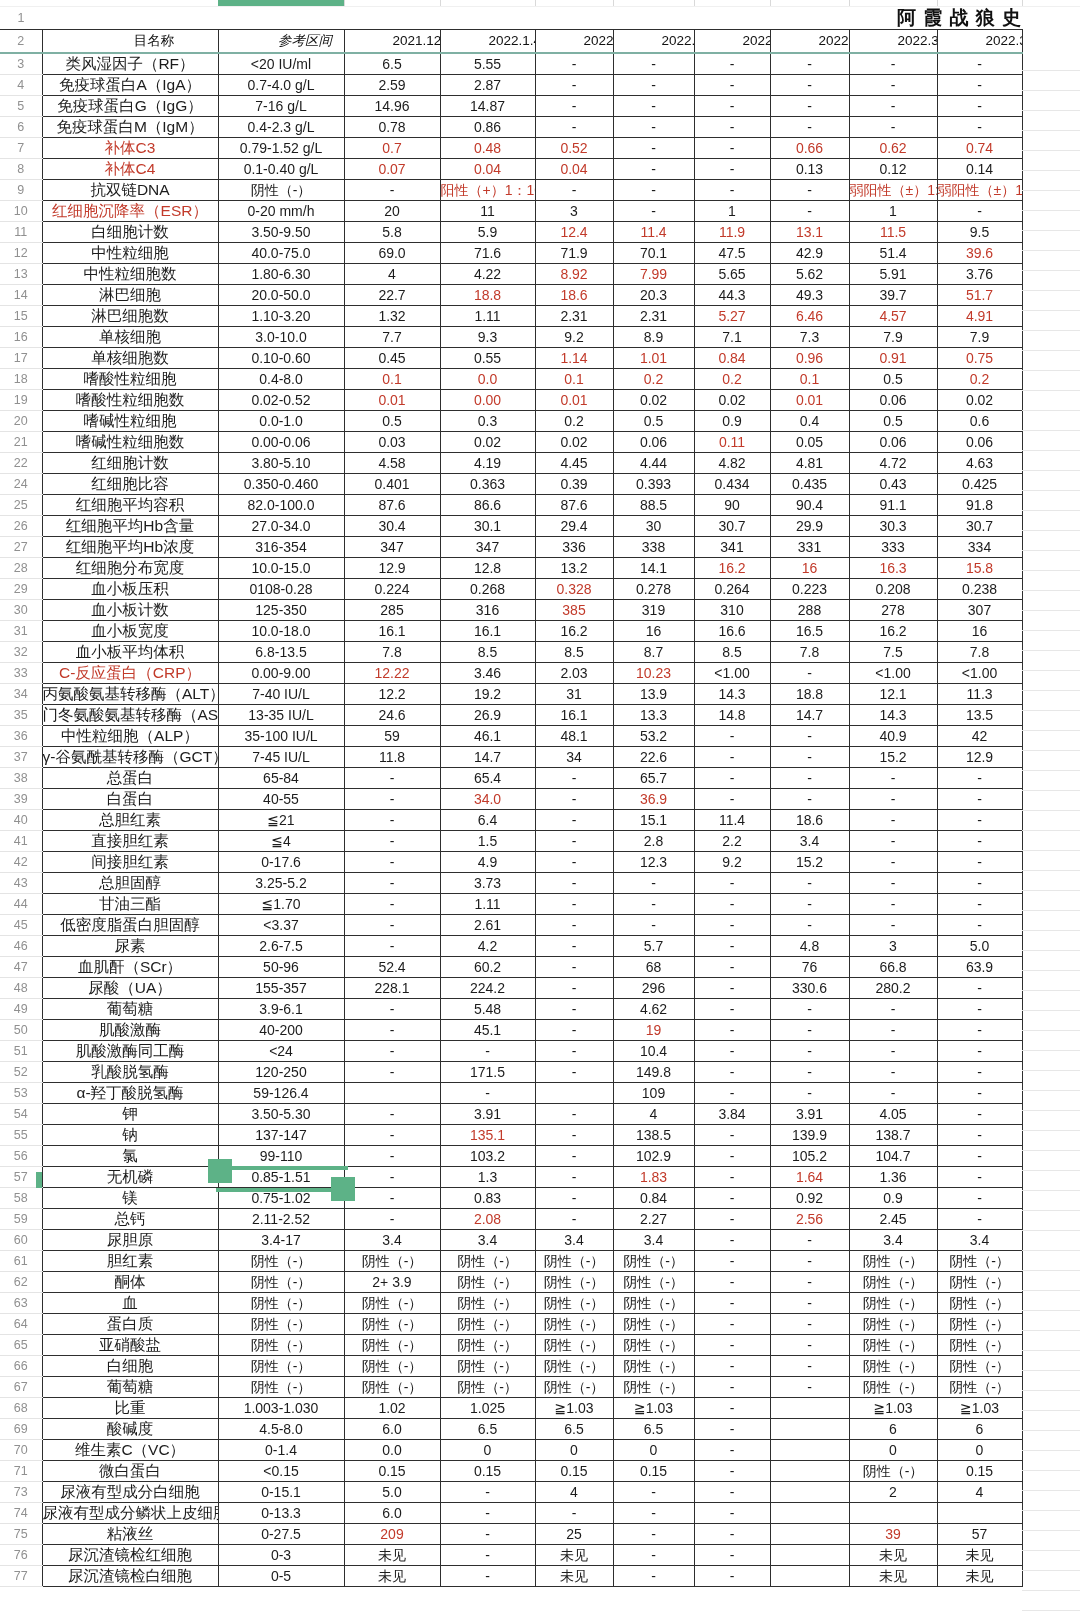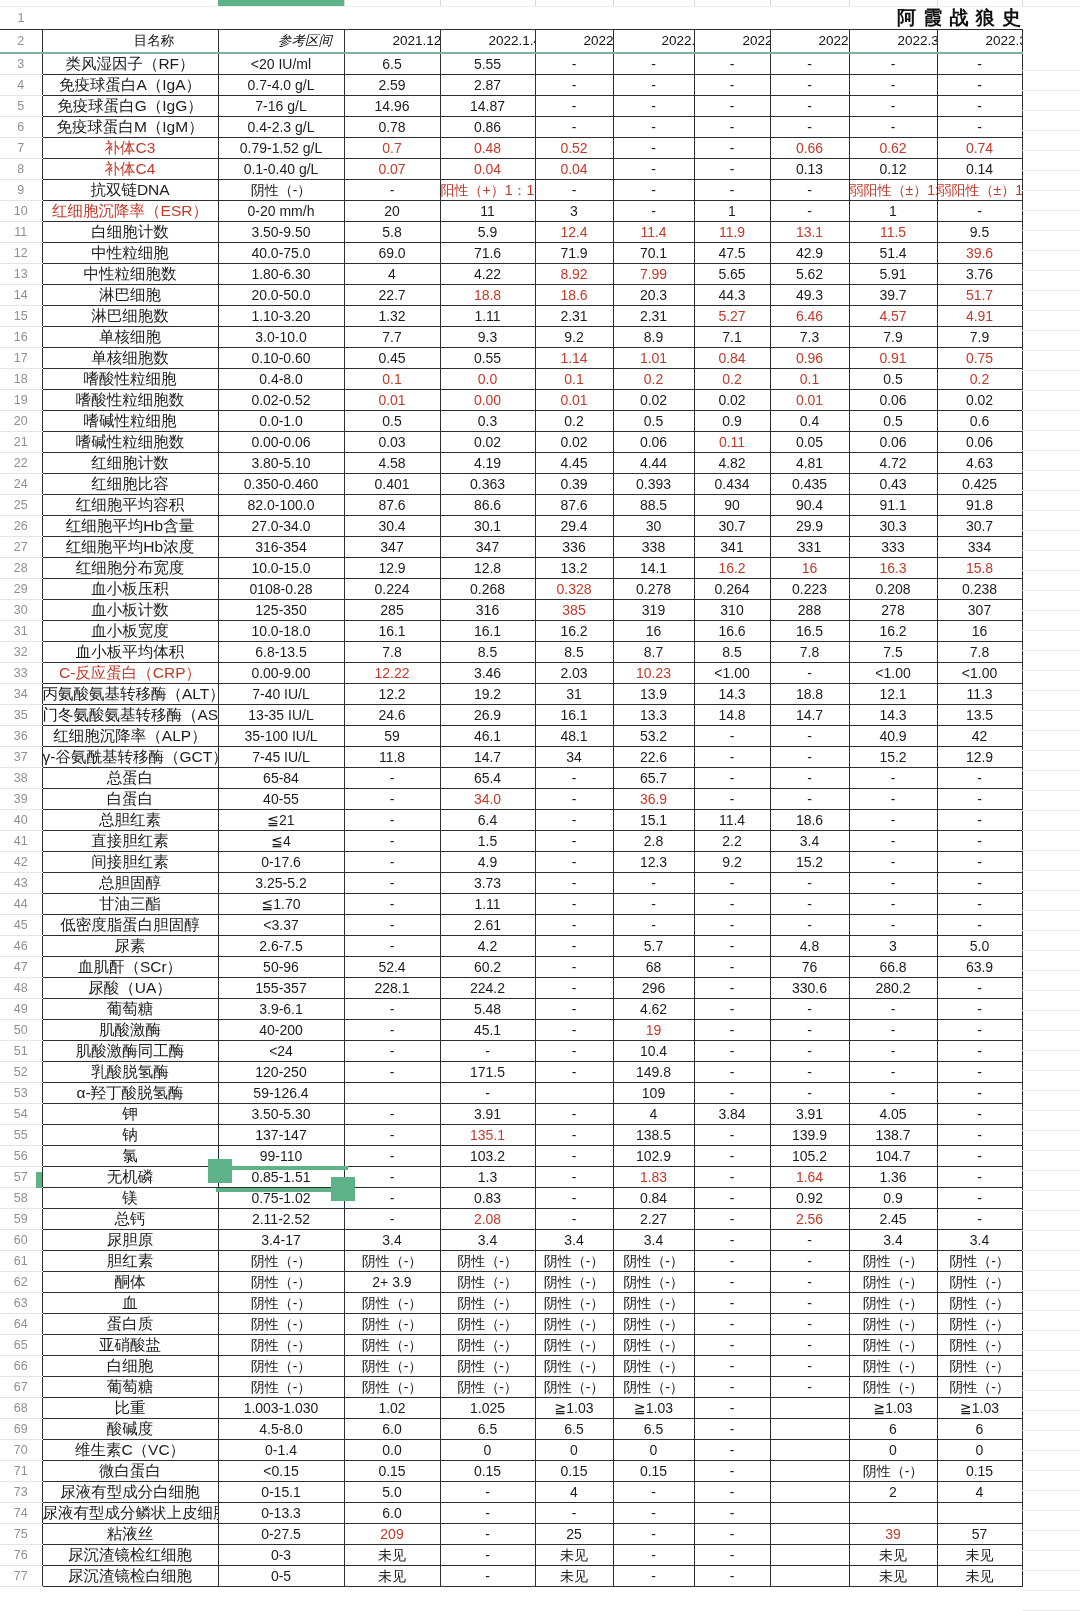--- a/index.html
+++ b/index.html
@@ -501,21 +501,21 @@
           <td class="val">26.9</td>
           <td class="val">16.1</td>
           <td class="val">13.3</td>
           <td class="val">14.8</td>
           <td class="val">14.7</td>
           <td class="val">14.3</td>
           <td class="val">13.5</td>
         </tr>
         <tr>
           <td class="num">36</td>
-          <td class="label">红细胞沉降率（ALP）</td>
+          <td class="label">中性粒细胞（ALP）</td>
           <td class="ref">35-100 IU/L</td>
           <td class="val">59</td>
           <td class="val">46.1</td>
           <td class="val">48.1</td>
           <td class="val">53.2</td>
           <td class="val">-</td>
           <td class="val">-</td>
           <td class="val">40.9</td>
           <td class="val">42</td>
         </tr>

